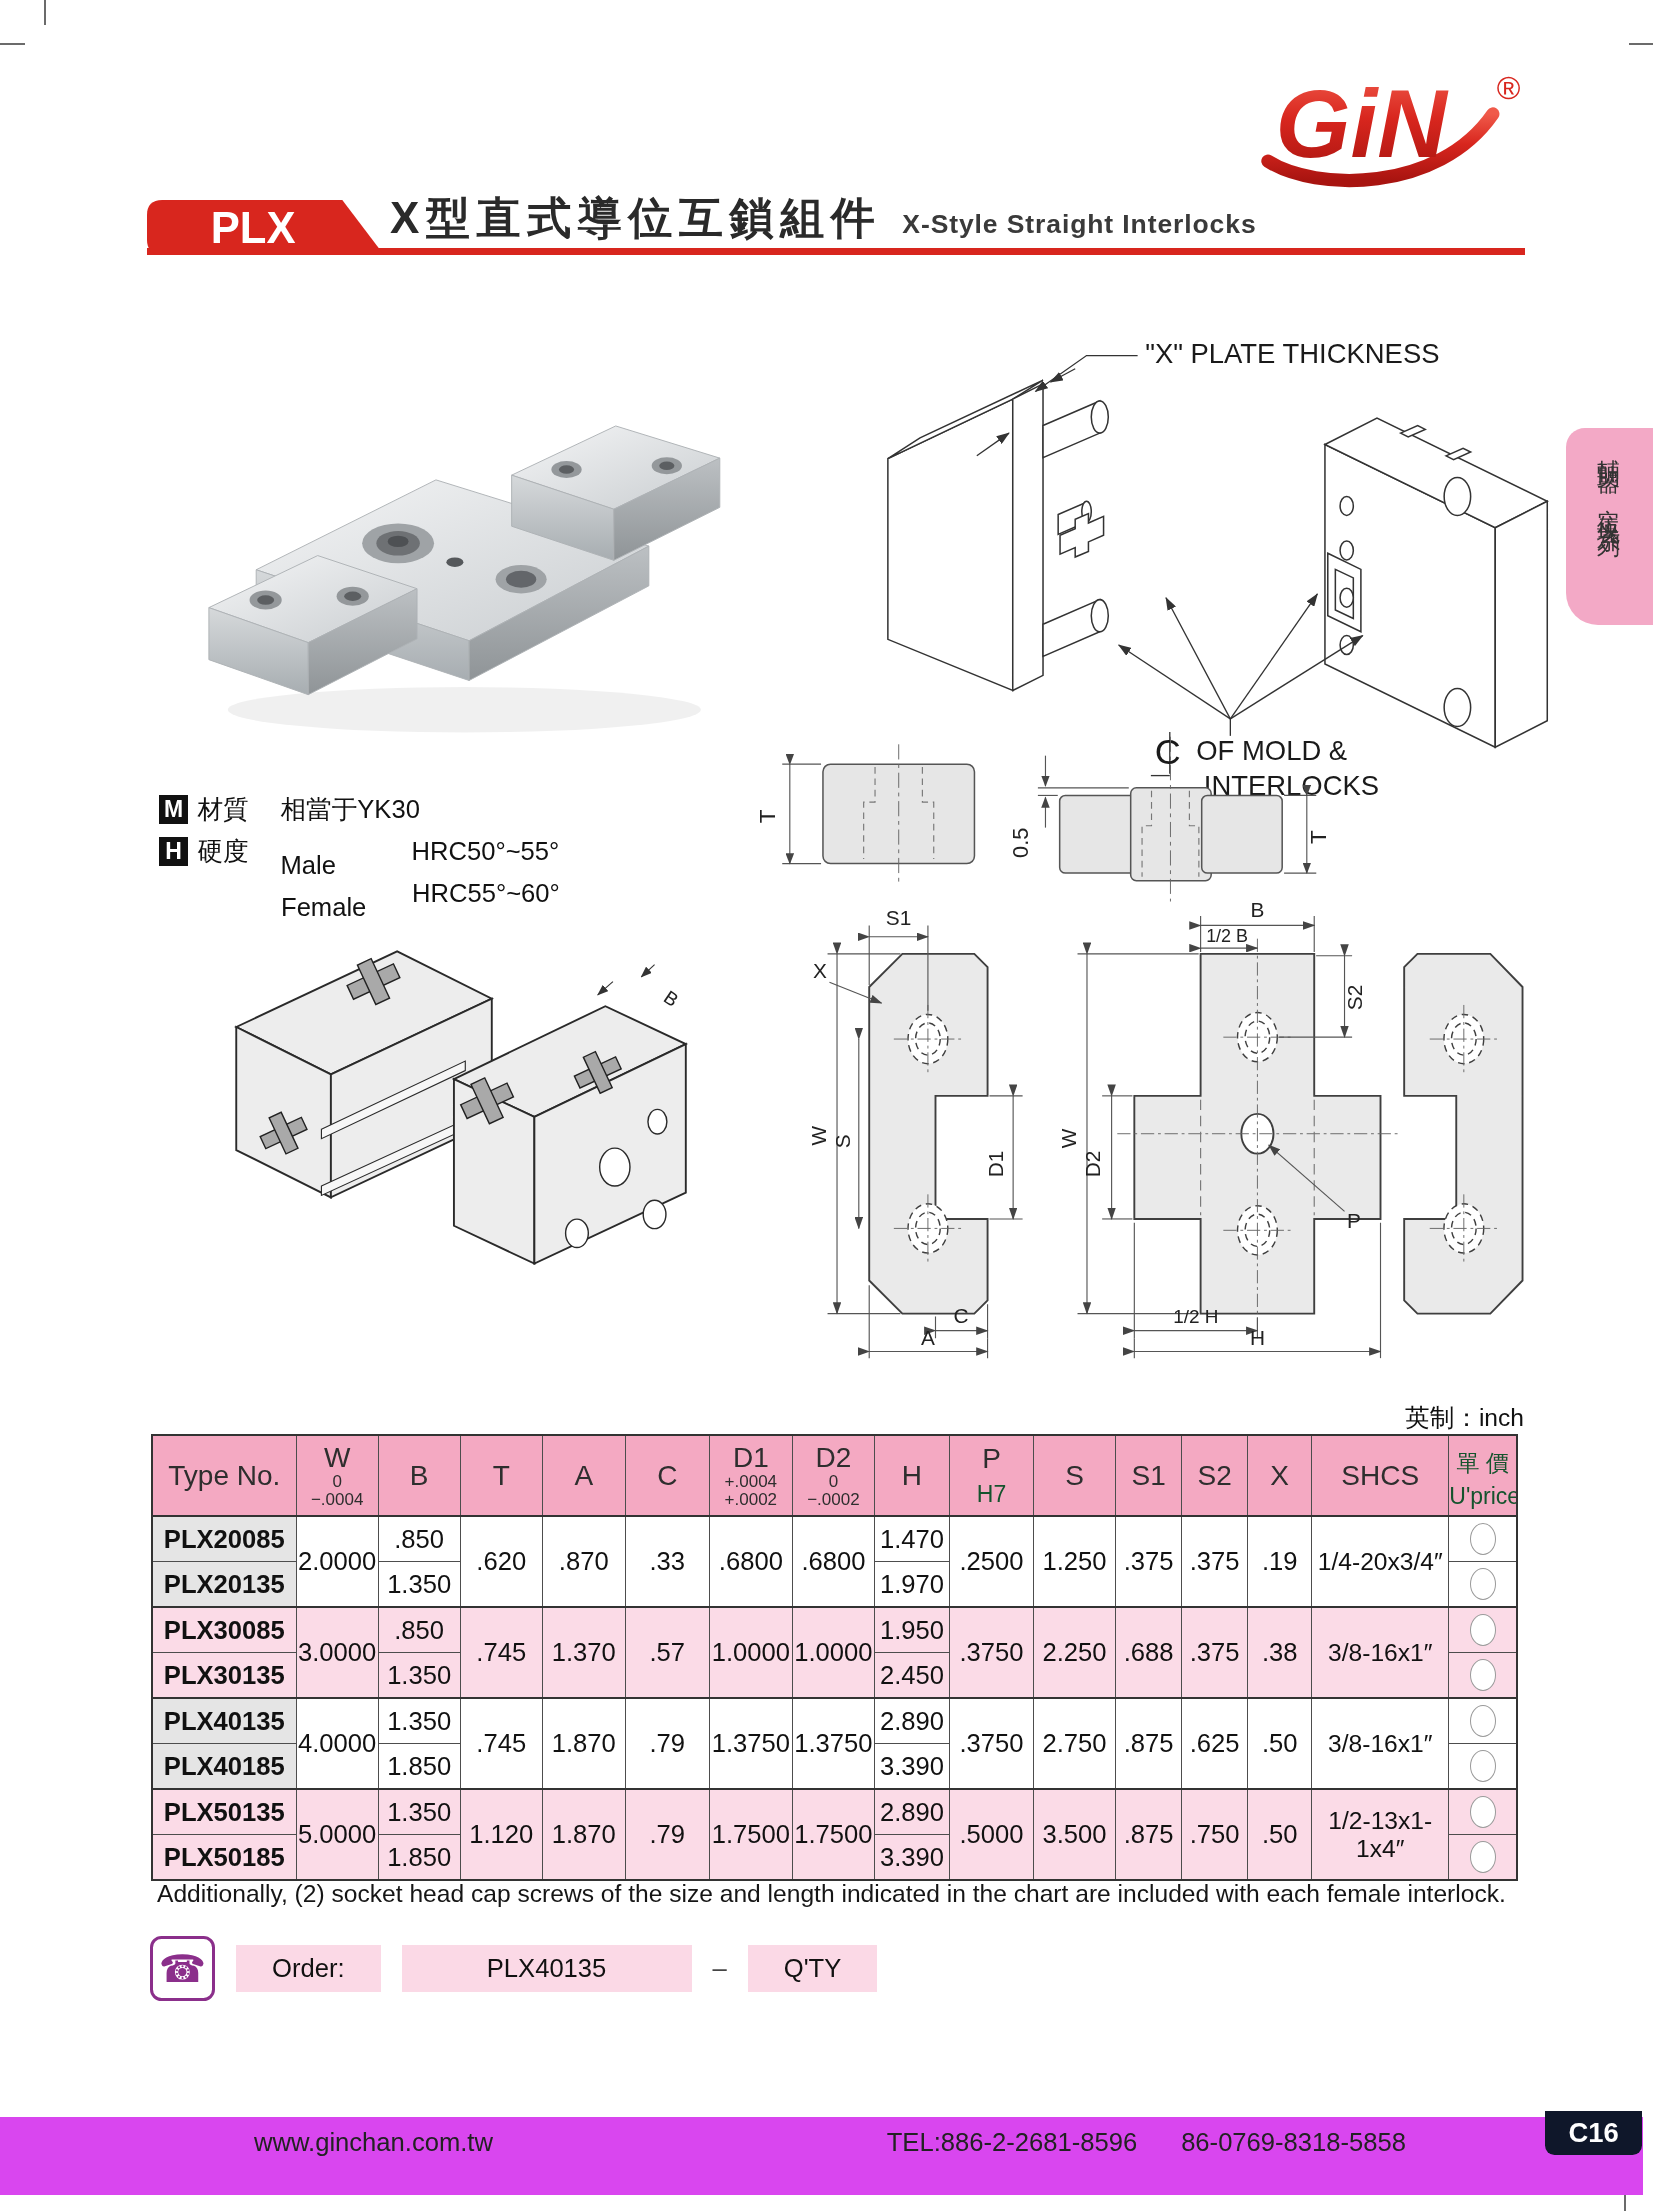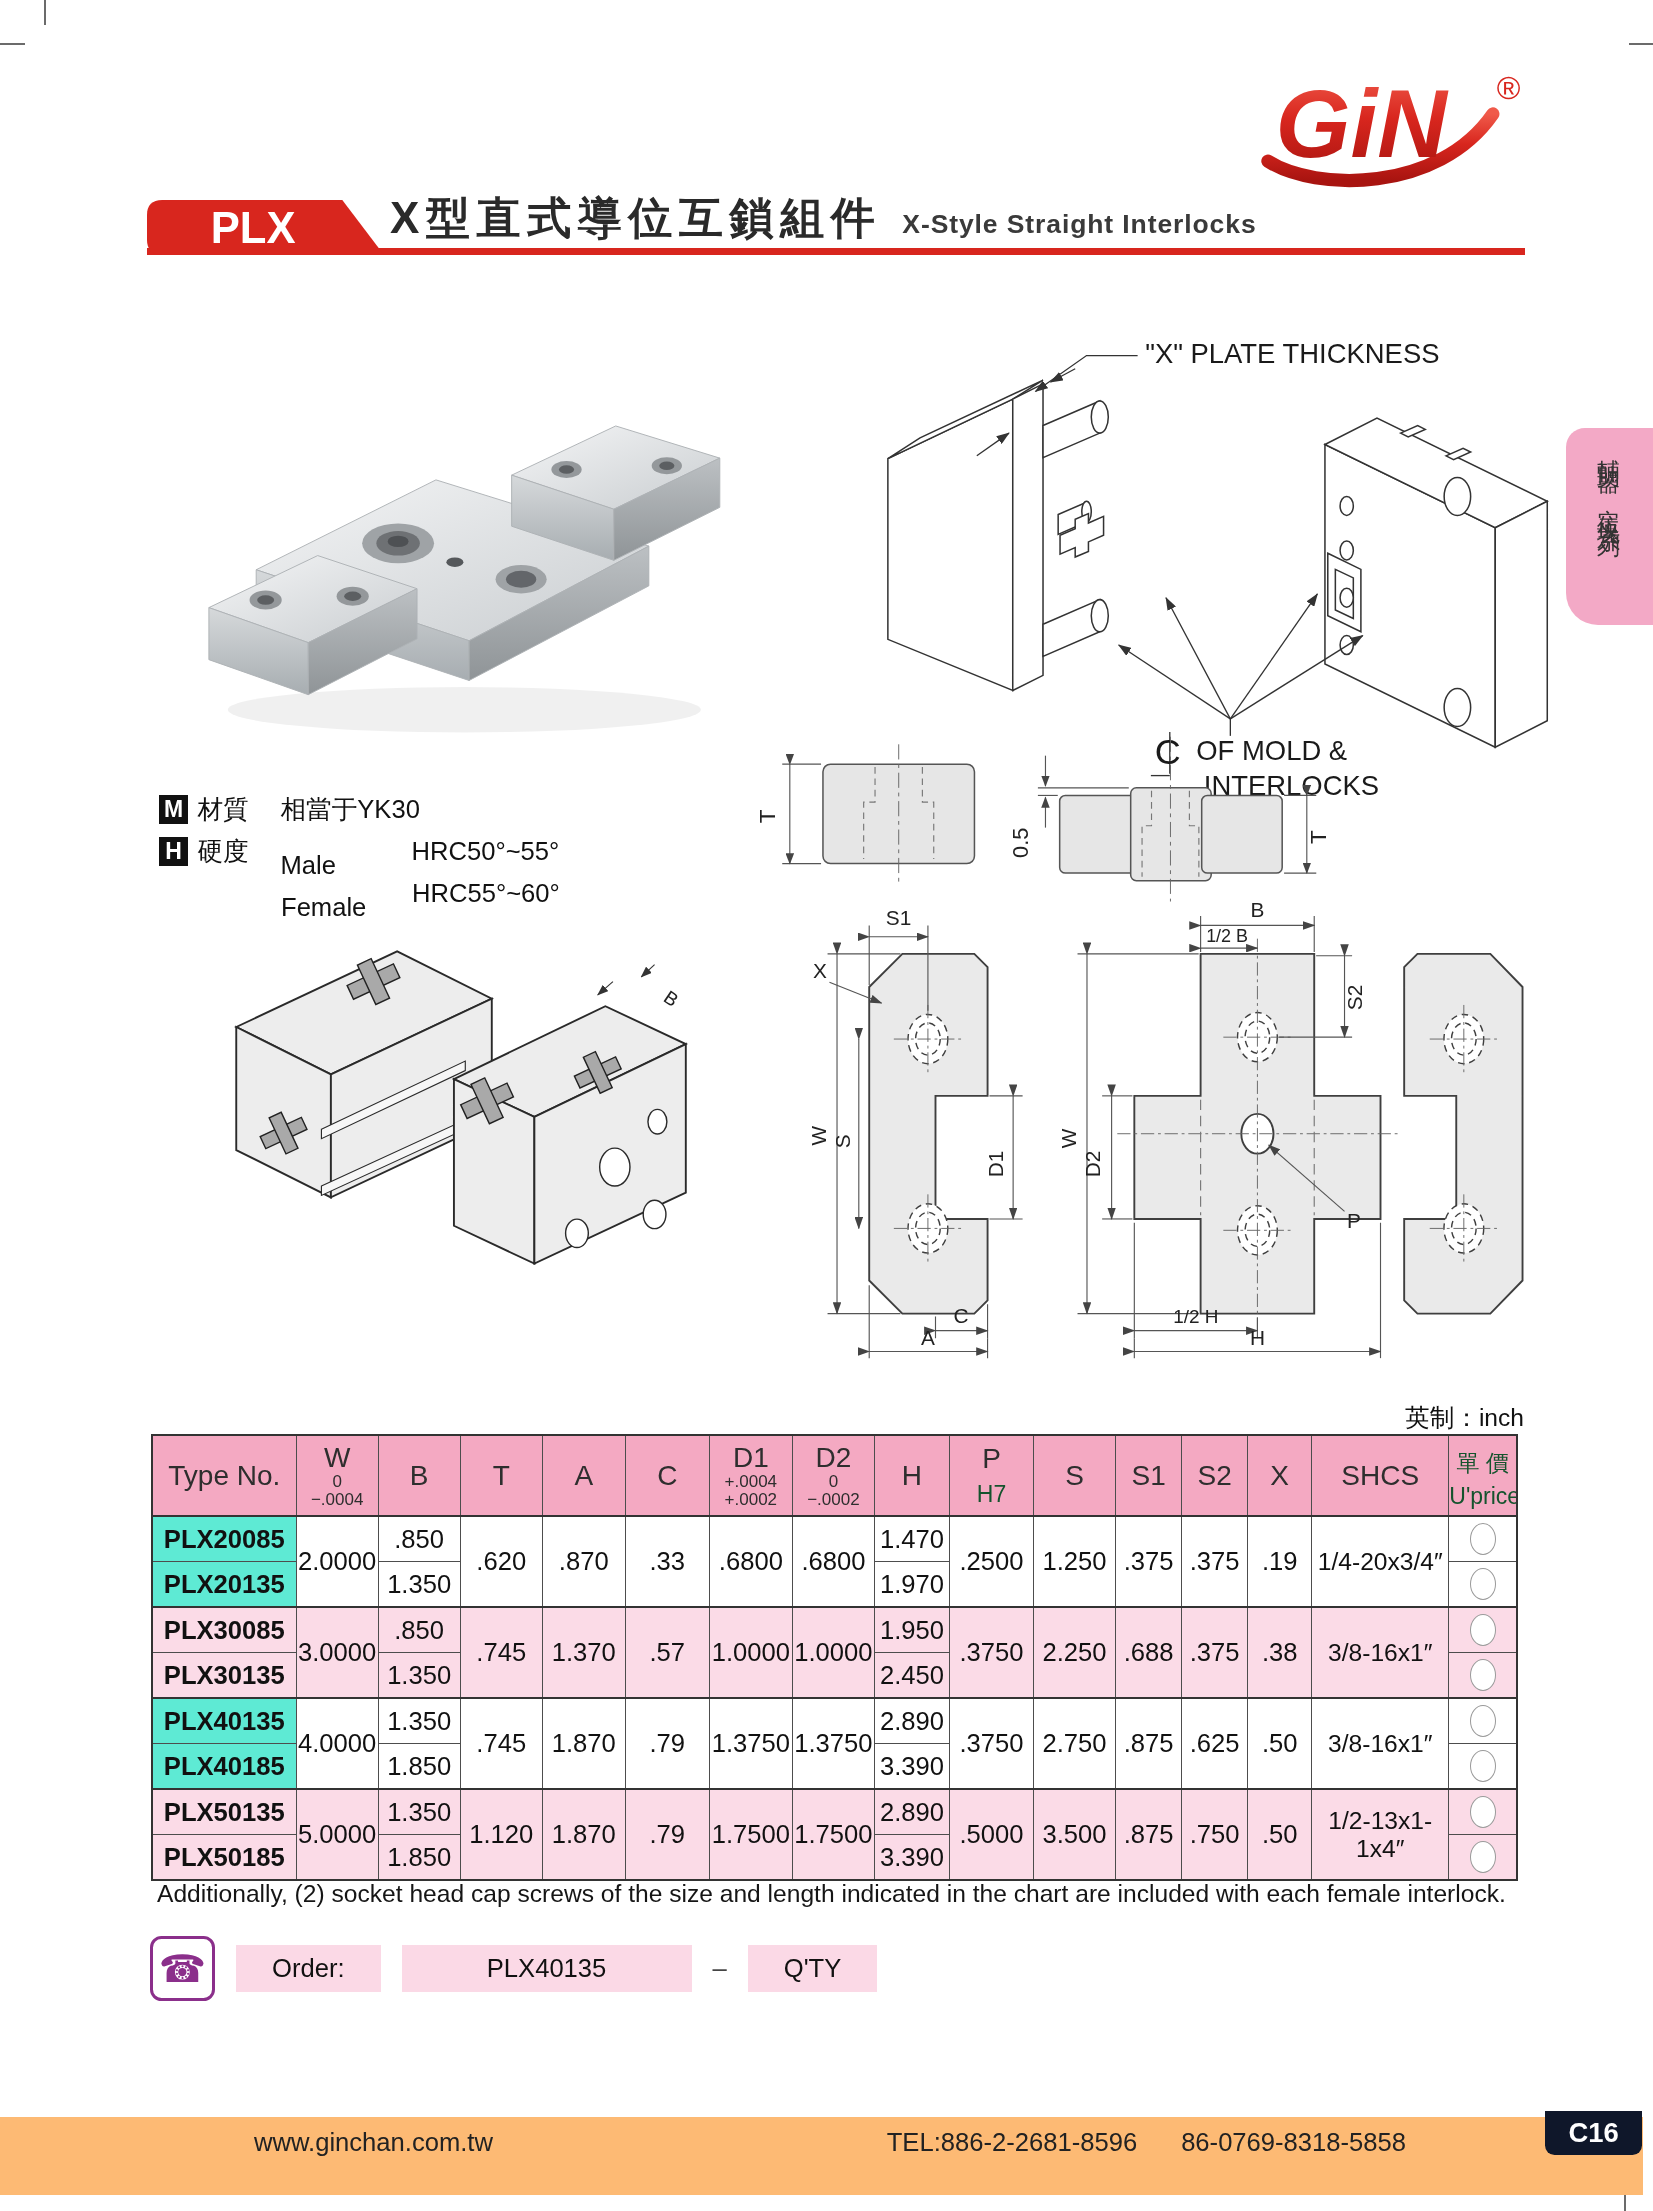--- a/index.html
+++ b/index.html
@@ -32,38 +32,38 @@
   
   #spec-table{position:absolute;left:151px;top:1434px;width:1367px;border-collapse:collapse;
     table-layout:fixed;font-size:25.6px;color:#111;border:2.8px solid #333;}
   #spec-table th,#spec-table td{border:1.9px solid #4d4d4d;text-align:center;padding:0;overflow:hidden;}
   #spec-table thead th{background:#f4a9c2;height:79px;font-weight:normal;border-bottom:2.8px solid #333;}
   .hlabel{font-size:28px;color:#2e2e2e;line-height:30px;}
   .htol{font-size:17px;color:#2e2e2e;line-height:18px;}
   .hsub{font-size:23px;color:#14532d;line-height:24.6px;margin-top:8px;}
   #spec-table tbody td{height:44px;background:#fff;}
   #spec-table tbody tr.pink td{background:#fbdbe7;}
-  #spec-table tbody td.type{font-weight:bold;background:#5eead4;}
+  #spec-table tbody td.type{font-weight:bold;background:#e5e5e5;}
   #spec-table tbody td.price{background:#fff;}
   #spec-table tbody tr.gstart td{border-top:2.8px solid #333;}
   .circle{display:inline-block;width:24px;height:30px;border:1.9px solid #9a9a9a;border-radius:50%;
     vertical-align:middle;background:#fff;}
   .shcs-cell{font-size:24.6px;}
   
   #notes{left:157px;top:1878px;width:1382px;font-size:24.6px;line-height:31px;color:#151515;}
   
   #order-row{left:150px;top:1936px;display:flex;align-items:center;gap:21px;}
   #phone-box{width:59px;height:59px;border:3.8px solid #8b2f8b;border-radius:11.4px;display:flex;
     align-items:center;justify-content:center;color:#8b2f8b;font-size:38px;background:#fff;}
   .chip{background:#fbd9e6;font-size:25.6px;color:#111;display:flex;align-items:center;justify-content:center;
     height:47px;padding:0 36px;}
   #order-example{min-width:218px;}
   #order-sep{font-size:25.6px;color:#444;}
   
-  #footer-band{left:0;top:2117px;width:1643px;height:78px;background:#fdba74;display:flex;
+  #footer-band{left:0;top:2117px;width:1643px;height:78px;background:#d946ef;display:flex;
     justify-content:space-between;align-items:flex-start;padding:11.4px 237px 0 254px;box-sizing:border-box;}
   #footer-band .ftext{font-size:25.6px;color:#222;}
   #ftel{display:flex;gap:44px;}
   #page-badge{left:1545px;top:2111px;width:97px;height:44px;background:#0f172a;color:#fff;
     font-size:27.4px;font-weight:bold;display:flex;align-items:center;justify-content:center;
     border-radius:0 0 9.5px 9.5px;}
   
   svg text{font-family:"Liberation Sans",sans-serif;}
 </style>
 </head>

